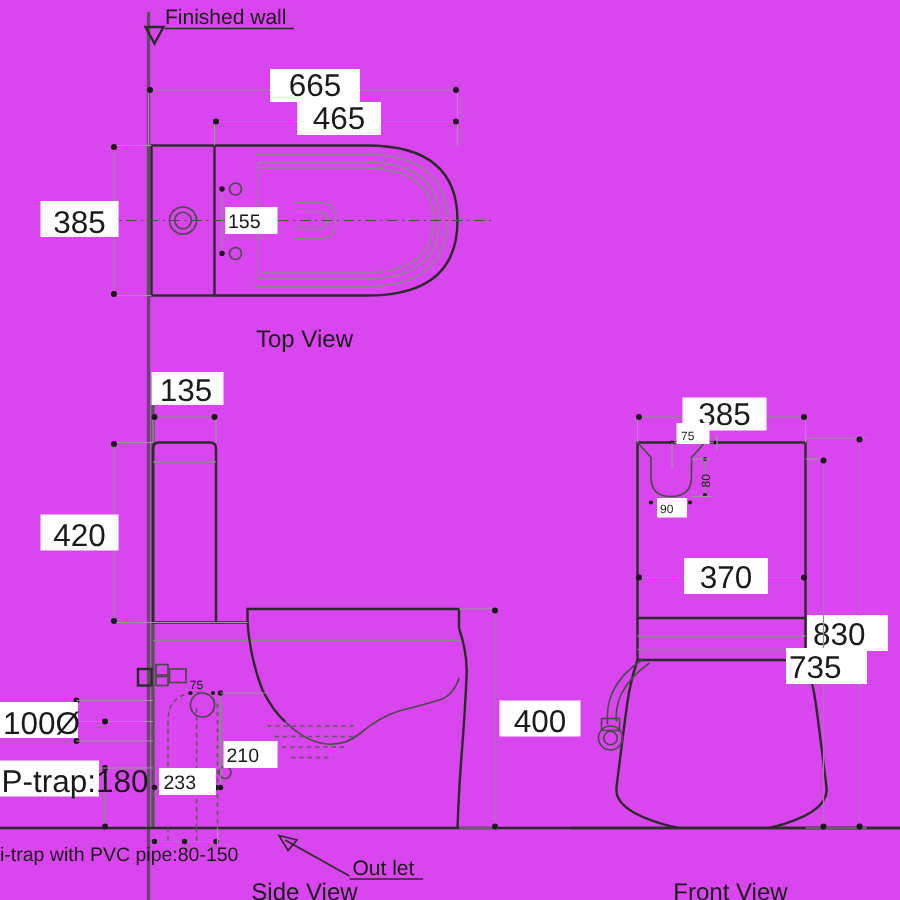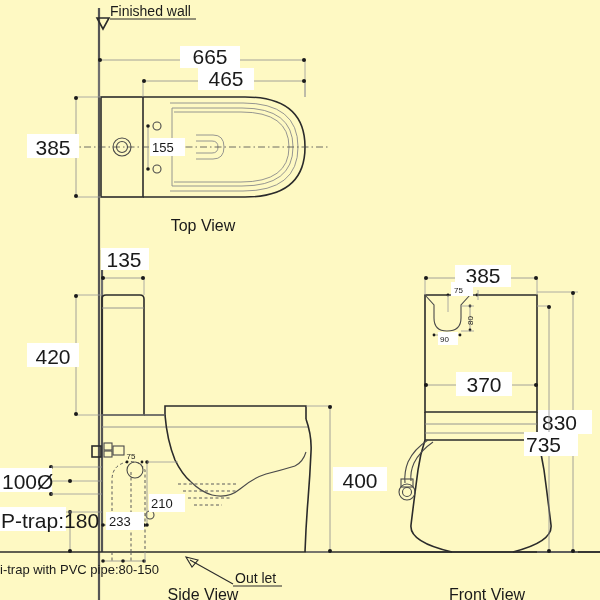--- a/index.html
+++ b/index.html
@@ -7,21 +7,21 @@
     padding: 0;
     background: #ffffff;
   }
   body {
     font-family: "Liberation Sans", sans-serif;
   }
   #canvas {
     position: relative;
     width: 600px;
     height: 600px;
-    background: #fef9c3;
+    background: #d946ef;
     overflow: hidden;
   }
   #canvas svg {
     position: absolute;
     left: 0;
     top: 0;
   }
   text {
     font-family: "Liberation Sans", sans-serif;
     fill: #1a1a1a;

